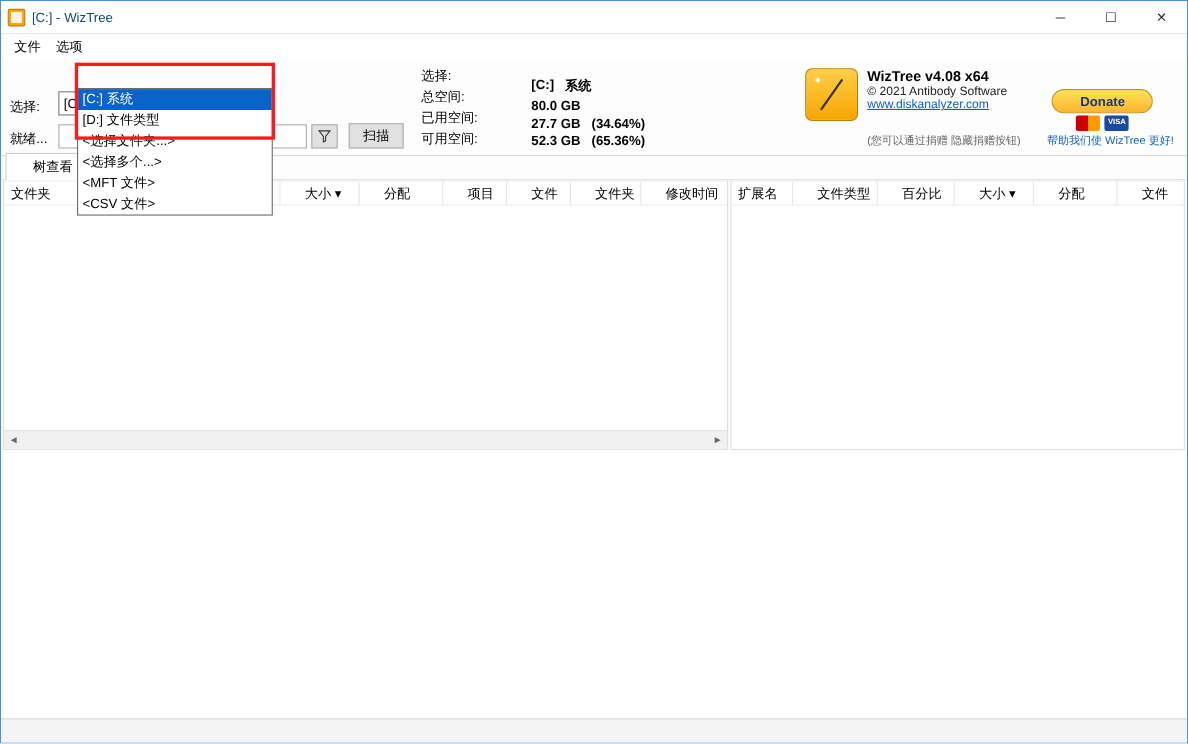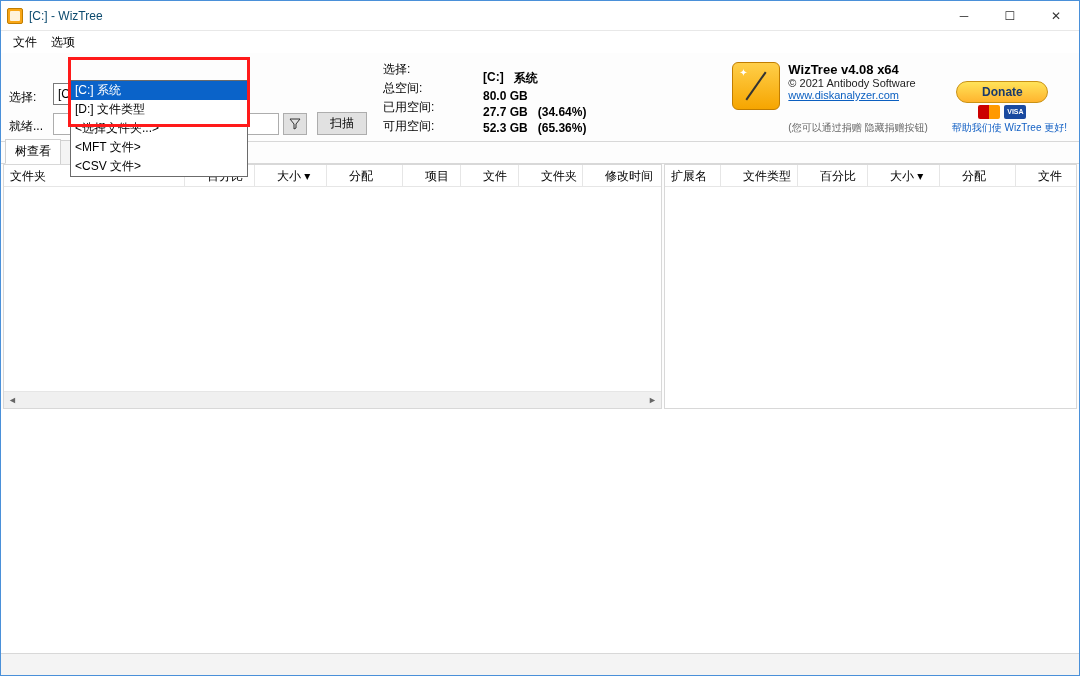--- a/index.html
+++ b/index.html
@@ -40,21 +40,21 @@
 .wiz-text .t3 { font-size: 11px; color: #0b5fc0; text-decoration: underline; }
 .wiz-text .t4 { font-size: 10px; color: #666; margin-top: 20px; }
 .donate-col { display: flex; flex-direction: column; align-items: center; gap: 2px; padding-right: 4px; }
 .donate-btn { width: 92px; height: 22px; background: linear-gradient(#ffe359,#ffb42e); border: 1px solid #c99215; border-radius: 11px; text-align: center; line-height: 20px; font-weight: bold; color: #1b3a6b; font-size: 12px; }
 .cards { display: flex; gap: 4px; }
 .card { width: 22px; height: 14px; border-radius: 2px; }
 .card.mc { background: linear-gradient(90deg,#cc0000 50%,#ff9900 50%); }
 .card.visa { background: #1a4aa0; color: #fff; font-size: 7px; text-align: center; line-height: 14px; font-weight: bold; }
 .donate-msg { font-size: 10px; color: #1360c4; margin-left: 14px; }
 .tabs { display: flex; align-items: flex-end; height: 22px; padding-left: 4px; background: #fdfdfd; border-bottom: 1px solid #d8d8d8; gap: 0; }
-.tab { padding: 3px 9px; border: 1px solid #d0d0d0; border-bottom: none; background: #f4f4f4; margin-right: -1px; position: relative; top: 1px; }
+.tab { padding: 3px 24px; border: 1px solid #d0d0d0; border-bottom: none; background: #f4f4f4; margin-right: -1px; position: relative; top: 1px; }
 .tab.active { background: #fff; border-bottom: 1px solid #fff; }
 .content { flex: 1; display: flex; gap: 2px; padding: 0 2px; background: #fdfdfd; overflow: hidden; }
 .pane { flex: 1; display: flex; flex-direction: column; border: 1px solid #d8d8d8; background: #fff; }
 .pane.left { flex: 1.63; }
 .headers { display: flex; height: 22px; border-bottom: 1px solid #e6e6e6; background: #fff; gap: 16px; }
 .hdr { padding: 3px 6px; border-right: 1px solid #e6e6e6; white-space: nowrap; text-align: left; }
 .hdr:last-child { border-right: none; }
 .hdr.right { text-align: left; }
 .pane-body { flex: 1; background: #fff; }
 .hscroll { height: 17px; background: #f0f0f0; display: flex; align-items: center; border-top: 1px solid #e6e6e6; }
@@ -157,20 +157,21 @@
         <div class="card visa">VISA</div>
       </div>
       <div class="donate-msg">帮助我们使 WizTree 更好!</div>
     </div>
 
     <div class="highlight-red"></div>
     <div class="dropdown-list">
       <div class="opt selected">[C:] 系统</div>
       <div class="opt">[D:] 文件类型</div>
       <div class="opt">&lt;选择文件夹...&gt;</div>
+      <div class="opt">&lt;选择多个...&gt;</div>
       <div class="opt">&lt;MFT 文件&gt;</div>
       <div class="opt">&lt;CSV 文件&gt;</div>
     </div>
   </div>
 
   <div class="tabs">
     <div class="tab active">树查看</div>
     <div class="tab">文件查看</div>
   </div>
 

